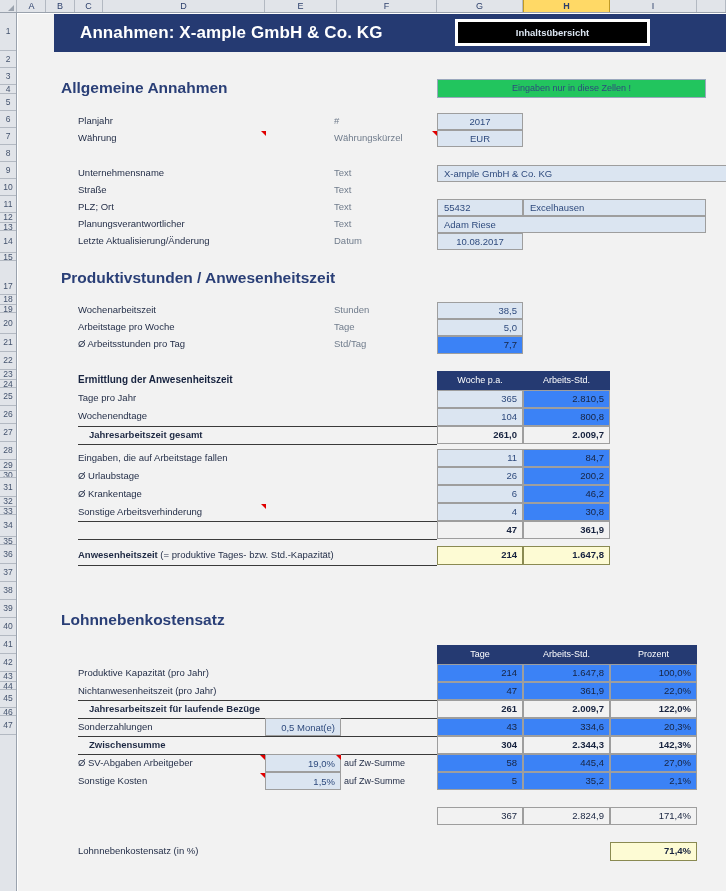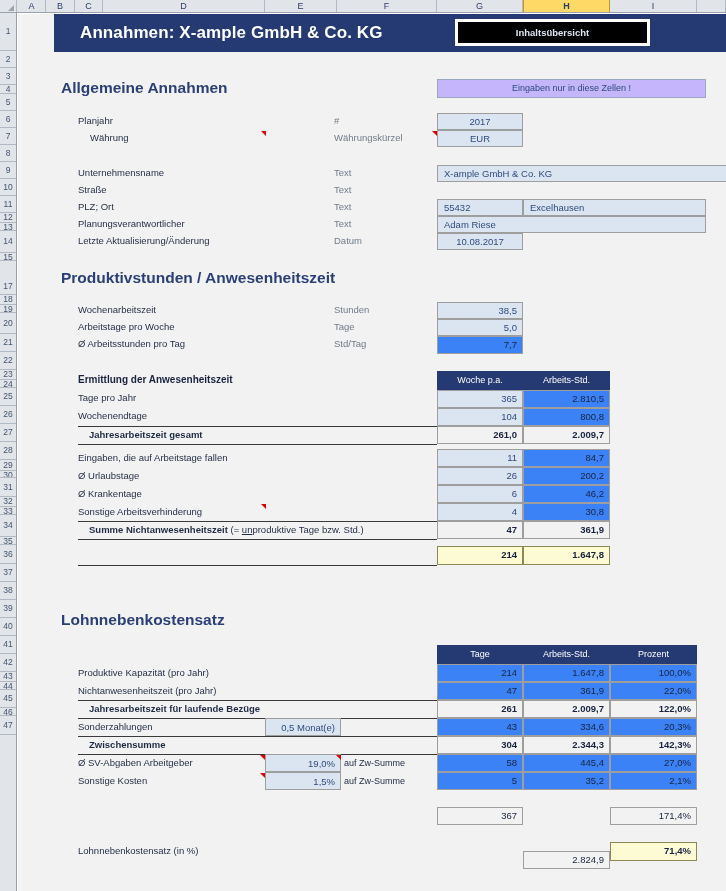--- a/index.html
+++ b/index.html
@@ -112,21 +112,21 @@
     white-space:nowrap;
   }
   .lbl.gray{color:#707c8c;}
   .lbl.bold{font-weight:bold;}
   .lbl.ind{padding-left:11px;}
   .sub{font-weight:normal;}
   .u{text-decoration:underline;}
 
   
   .banner{
-    background:#c4b5fd;
+    background:#22c55e;
     border:1px solid #9aa8bd;
     color:#2e4a7d;
     font-size:9px;
     text-align:center;
     line-height:17px;
   }
 
   
   .cellbox{
     border:1px solid #9e9e9e;
@@ -263,21 +263,21 @@
     </div>
 
     <div class="abs h1" style="left:43px;top:64px;width:400px;">Allgemeine Annahmen</div>
 
     <div class="abs banner" style="left:419px;top:65px;width:269px;height:19px;">Eingaben nur in diese Zellen !</div>
 
     <div class="abs lbl" style="left:60px;top:99px;">Planjahr</div>
     <div class="abs lbl gray" style="left:316px;top:99px;">#</div>
     <div class="abs cellbox input c" style="left:419px;top:99px;width:86px;height:17px;">2017</div>
 
-    <div class="abs lbl" style="left:72px;top:116px;">Währung</div>
+    <div class="abs lbl" style="left:60px;top:116px;">Währung</div>
     <div class="abs cmt" style="left:243px;top:117px;"></div>
     <div class="abs lbl gray" style="left:316px;top:116px;">Währungskürzel</div>
     <div class="abs cmt" style="left:414px;top:117px;"></div>
     <div class="abs cellbox input c" style="left:419px;top:116px;width:86px;height:17px;">EUR</div>
 
     <div class="abs lbl" style="left:60px;top:151px;">Unternehmensname</div>
     <div class="abs lbl gray" style="left:316px;top:151px;">Text</div>
     <div class="abs cellbox input l" style="left:419px;top:151px;width:291px;height:17px;">X-ample GmbH &amp; Co. KG</div>
 
     <div class="abs lbl" style="left:60px;top:168px;">Straße</div>
@@ -339,27 +339,27 @@
     <div class="abs lbl" style="left:60px;top:472px;">Ø Krankentage</div>
     <div class="abs cellbox input r" style="left:419px;top:471px;width:86px;height:18px;">6</div>
     <div class="abs cellbox r" style="left:505px;top:471px;width:87px;height:18px;">46,2</div>
 
     <div class="abs lbl" style="left:60px;top:490px;">Sonstige Arbeitsverhinderung</div>
     <div class="abs cmt" style="left:243px;top:490px;"></div>
     <div class="abs cellbox input r" style="left:419px;top:489px;width:86px;height:18px;">4</div>
     <div class="abs cellbox r" style="left:505px;top:489px;width:87px;height:18px;">30,8</div>
 
     <div class="abs hr" style="left:60px;top:507px;width:359px;"></div>
-    <div class="abs lbl ind" style="left:60px;top:508px;">
-      <b>Summe Nichtanwesenheitszeit </b><span class="sub">(= </span><span class="sub u">un</span><span class="sub">produktive Tage bzw. Std.)</span>
-    </div>
     <div class="abs cellbox gray r" style="left:419px;top:507px;width:86px;height:18px;">47</div>
     <div class="abs cellbox gray r" style="left:505px;top:507px;width:87px;height:18px;">361,9</div>
     <div class="abs hr" style="left:60px;top:525px;width:359px;"></div>
 
+    <div class="abs lbl" style="left:60px;top:533px;">
+      <b>Anwesenheitszeit </b><span class="sub">(= produktive Tages- bzw. Std.-Kapazität)</span>
+    </div>
     <div class="abs cellbox yellow r" style="left:419px;top:532px;width:86px;height:19px;">214</div>
     <div class="abs cellbox yellow r" style="left:505px;top:532px;width:87px;height:19px;">1.647,8</div>
     <div class="abs hr" style="left:60px;top:551px;width:359px;"></div>
 
     <div class="abs h1" style="left:43px;top:596px;width:500px;">Lohnnebenkostensatz</div>
 
     <div class="abs thead" style="left:419px;top:631px;width:86px;height:19px;">Tage</div>
     <div class="abs thead" style="left:505px;top:631px;width:87px;height:19px;">Arbeits-Std.</div>
     <div class="abs thead" style="left:592px;top:631px;width:87px;height:19px;">Prozent</div>
 
@@ -404,20 +404,20 @@
 
     <div class="abs lbl" style="left:60px;top:759px;">Sonstige Kosten</div>
     <div class="abs cmt" style="left:242px;top:759px;"></div>
     <div class="abs cellbox input r" style="left:247px;top:758px;width:76px;height:18px;line-height:17px;">1,5%</div>
     <div class="abs note" style="left:326px;top:759px;">auf Zw-Summe</div>
     <div class="abs cellbox r" style="left:419px;top:758px;width:86px;height:18px;">5</div>
     <div class="abs cellbox r" style="left:505px;top:758px;width:87px;height:18px;">35,2</div>
     <div class="abs cellbox r" style="left:592px;top:758px;width:87px;height:18px;">2,1%</div>
 
     <div class="abs cellbox gray r" style="left:419px;top:793px;width:86px;height:18px;font-weight:normal;">367</div>
-    <div class="abs cellbox gray r" style="left:505px;top:793px;width:87px;height:18px;font-weight:normal;margin-top:44px;">2.824,9</div>
+    <div class="abs cellbox gray r" style="left:505px;top:793px;width:87px;height:18px;font-weight:normal;">2.824,9</div>
     <div class="abs cellbox gray r" style="left:592px;top:793px;width:87px;height:18px;font-weight:normal;">171,4%</div>
 
     <div class="abs lbl" style="left:60px;top:829px;">Lohnnebenkostensatz (in %)</div>
     <div class="abs cellbox yellow r" style="left:592px;top:828px;width:87px;height:19px;">71,4%</div>
 
   </div>
 </div>
 
 </body></html>

